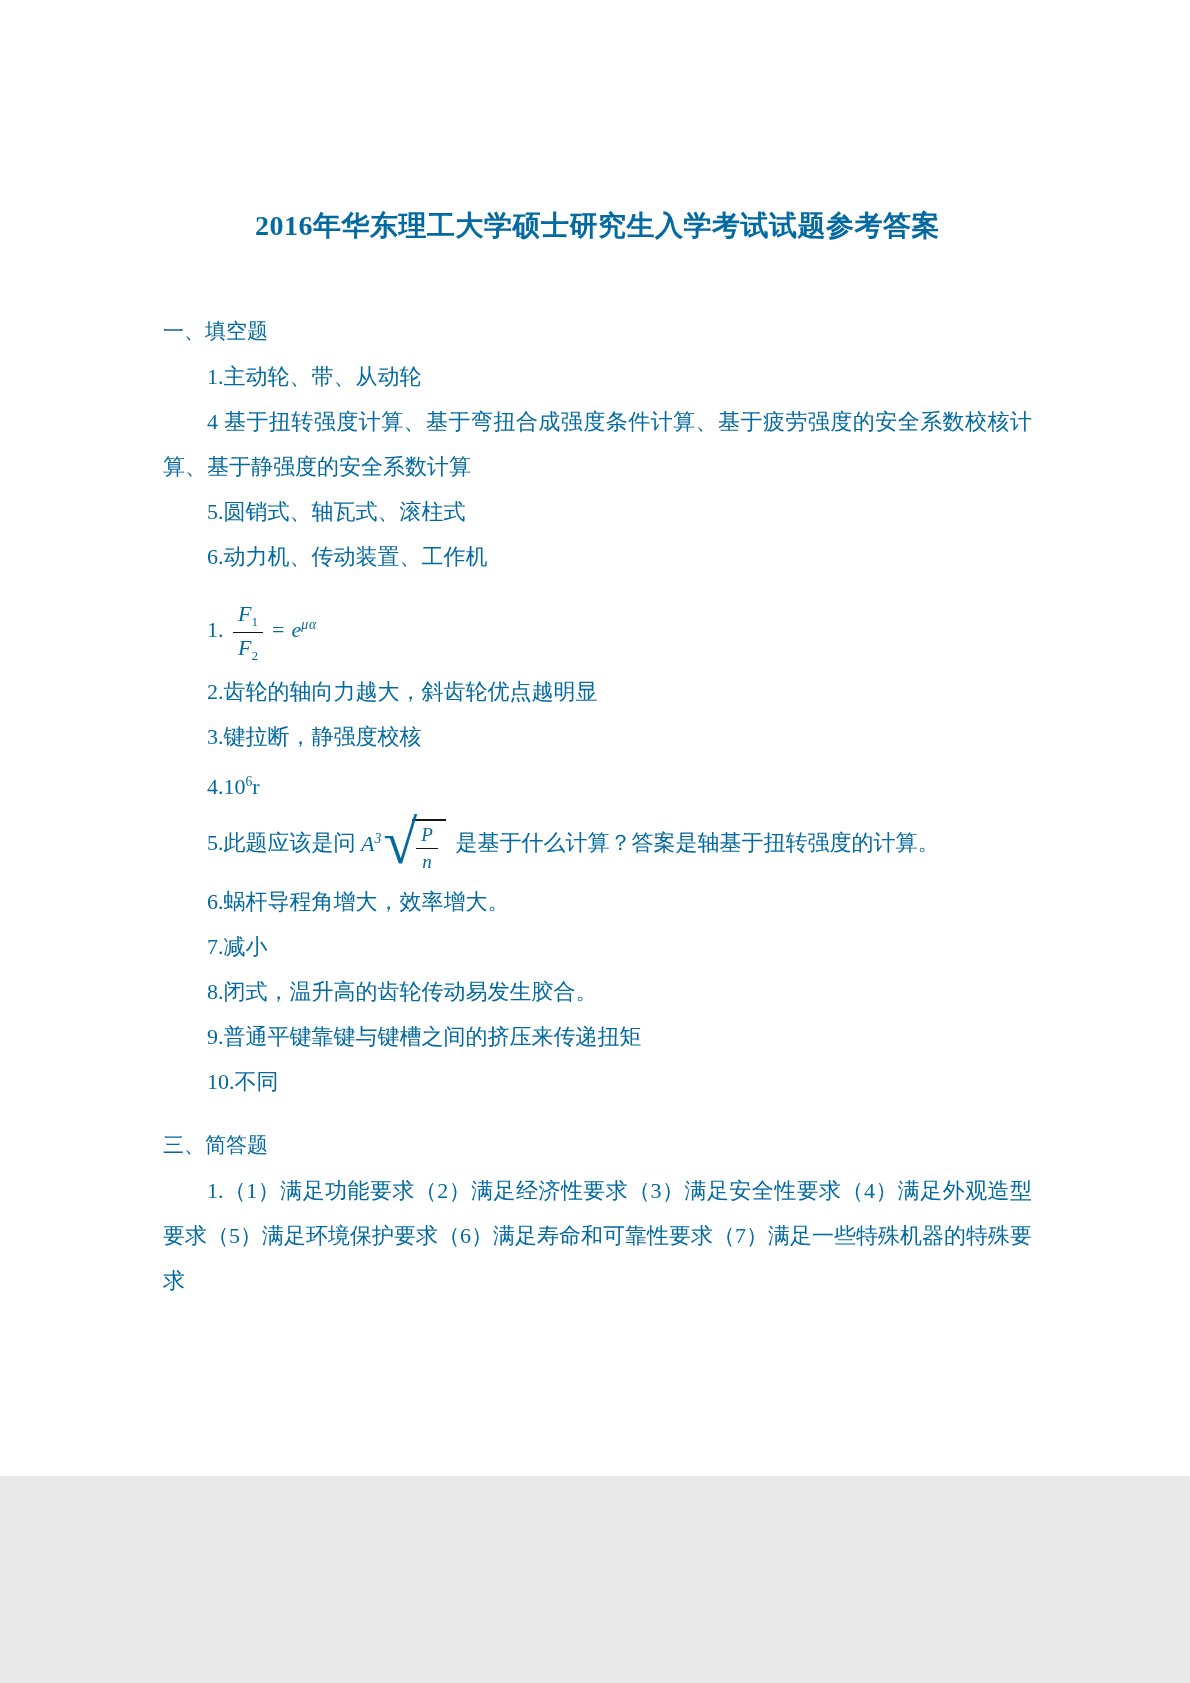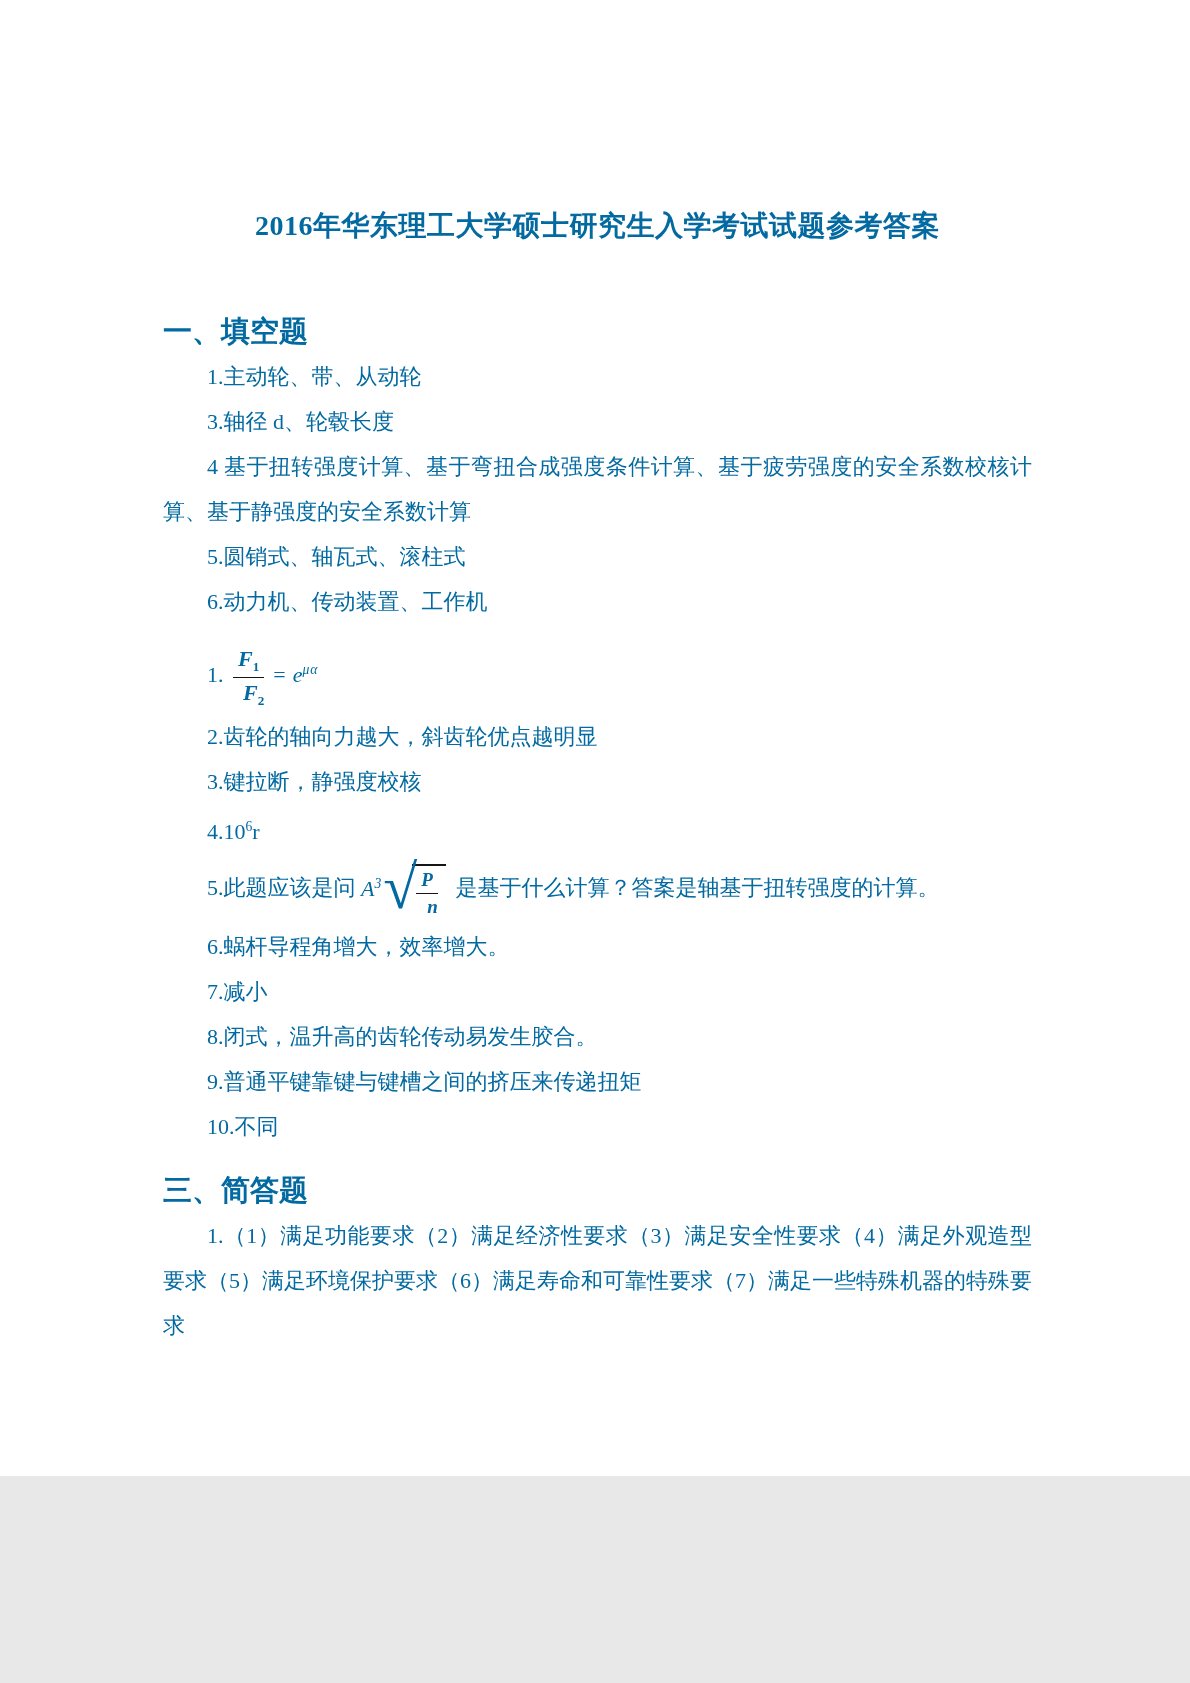--- a/index.html
+++ b/index.html
@@ -23,43 +23,42 @@
     font-weight:bold;
     line-height:40px;
     letter-spacing:0.5px;
   }
   .section { margin:0; }
   .section.s0 { margin-top:62px; }
   .section.s1 { margin-top:16px; }
   .section.s2 { margin-top:18px; }
   .section-heading {
     margin:0;
-    font-size:29px;
-    font-weight:bold;
+    font-size:21px;
+    font-weight:normal;
     line-height:46px;
   }
   .item {
     margin:0;
     font-size:22px;
     line-height:45px;
     text-indent:2em;
   }
   .item.wrap { text-align:justify; }
   
   .formula-line { padding:6px 0; }
   .mvar { font-style:italic; }
   .frac {
     display:inline-block;
-    text-align:right;
+    text-align:center;
     vertical-align:middle;
     font-style:italic;
     line-height:1.15;
     margin:0 4px;
     text-indent:0;
-    font-weight:bold;
   }
   .frac .num {
     display:block;
     border-bottom:1.6px solid #151515;
     padding:0 5px 2px 5px;
   }
   .frac .den { display:block; padding-top:2px; }
   .frac sub { font-size:0.6em; font-style:normal; }
   .rel { margin:0 5px; }
   .evar { font-style:italic; margin-left:2px; }
@@ -96,21 +95,20 @@
 </head>
 <body>
 
 <div class="page">
   <div class="content">
     <p class="doc-title">2016年华东理工大学硕士研究生入学考试试题参考答案</p>
     <div id="sections">
         <div class="section s0">
           <p class="section-heading">一、填空题</p>
           <p class="item">1.主动轮、带、从动轮</p>
-          <p class="item">3.轴径 d、轮毂长度</p>
           <p class="item wrap">4 基于扭转强度计算、基于弯扭合成强度条件计算、基于疲劳强度的安全系数校核计算、基于静强度的安全系数计算</p>
           <p class="item">5.圆销式、轴瓦式、滚柱式</p>
           <p class="item">6.动力机、传动装置、工作机</p>
         </div>
         <div class="section s1">
           <p class="item formula-line"><span>1. </span><span class="frac"><span class="num">F<sub>1</sub></span><span class="den">F<sub>2</sub></span></span><span class="rel">=</span><span class="evar">e<sup class="exp">μα</sup></span></p>
           <p class="item">2.齿轮的轴向力越大，斜齿轮优点越明显</p>
           <p class="item">3.键拉断，静强度校核</p>
           <p class="item"><span>4.10</span><sup class="pow">6</sup><span>r</span></p>
           <p class="item formula-line"><span>5.此题应该是问 </span><span class="mvar">A<sup class="pow">3</sup></span><span class="sqrt">

